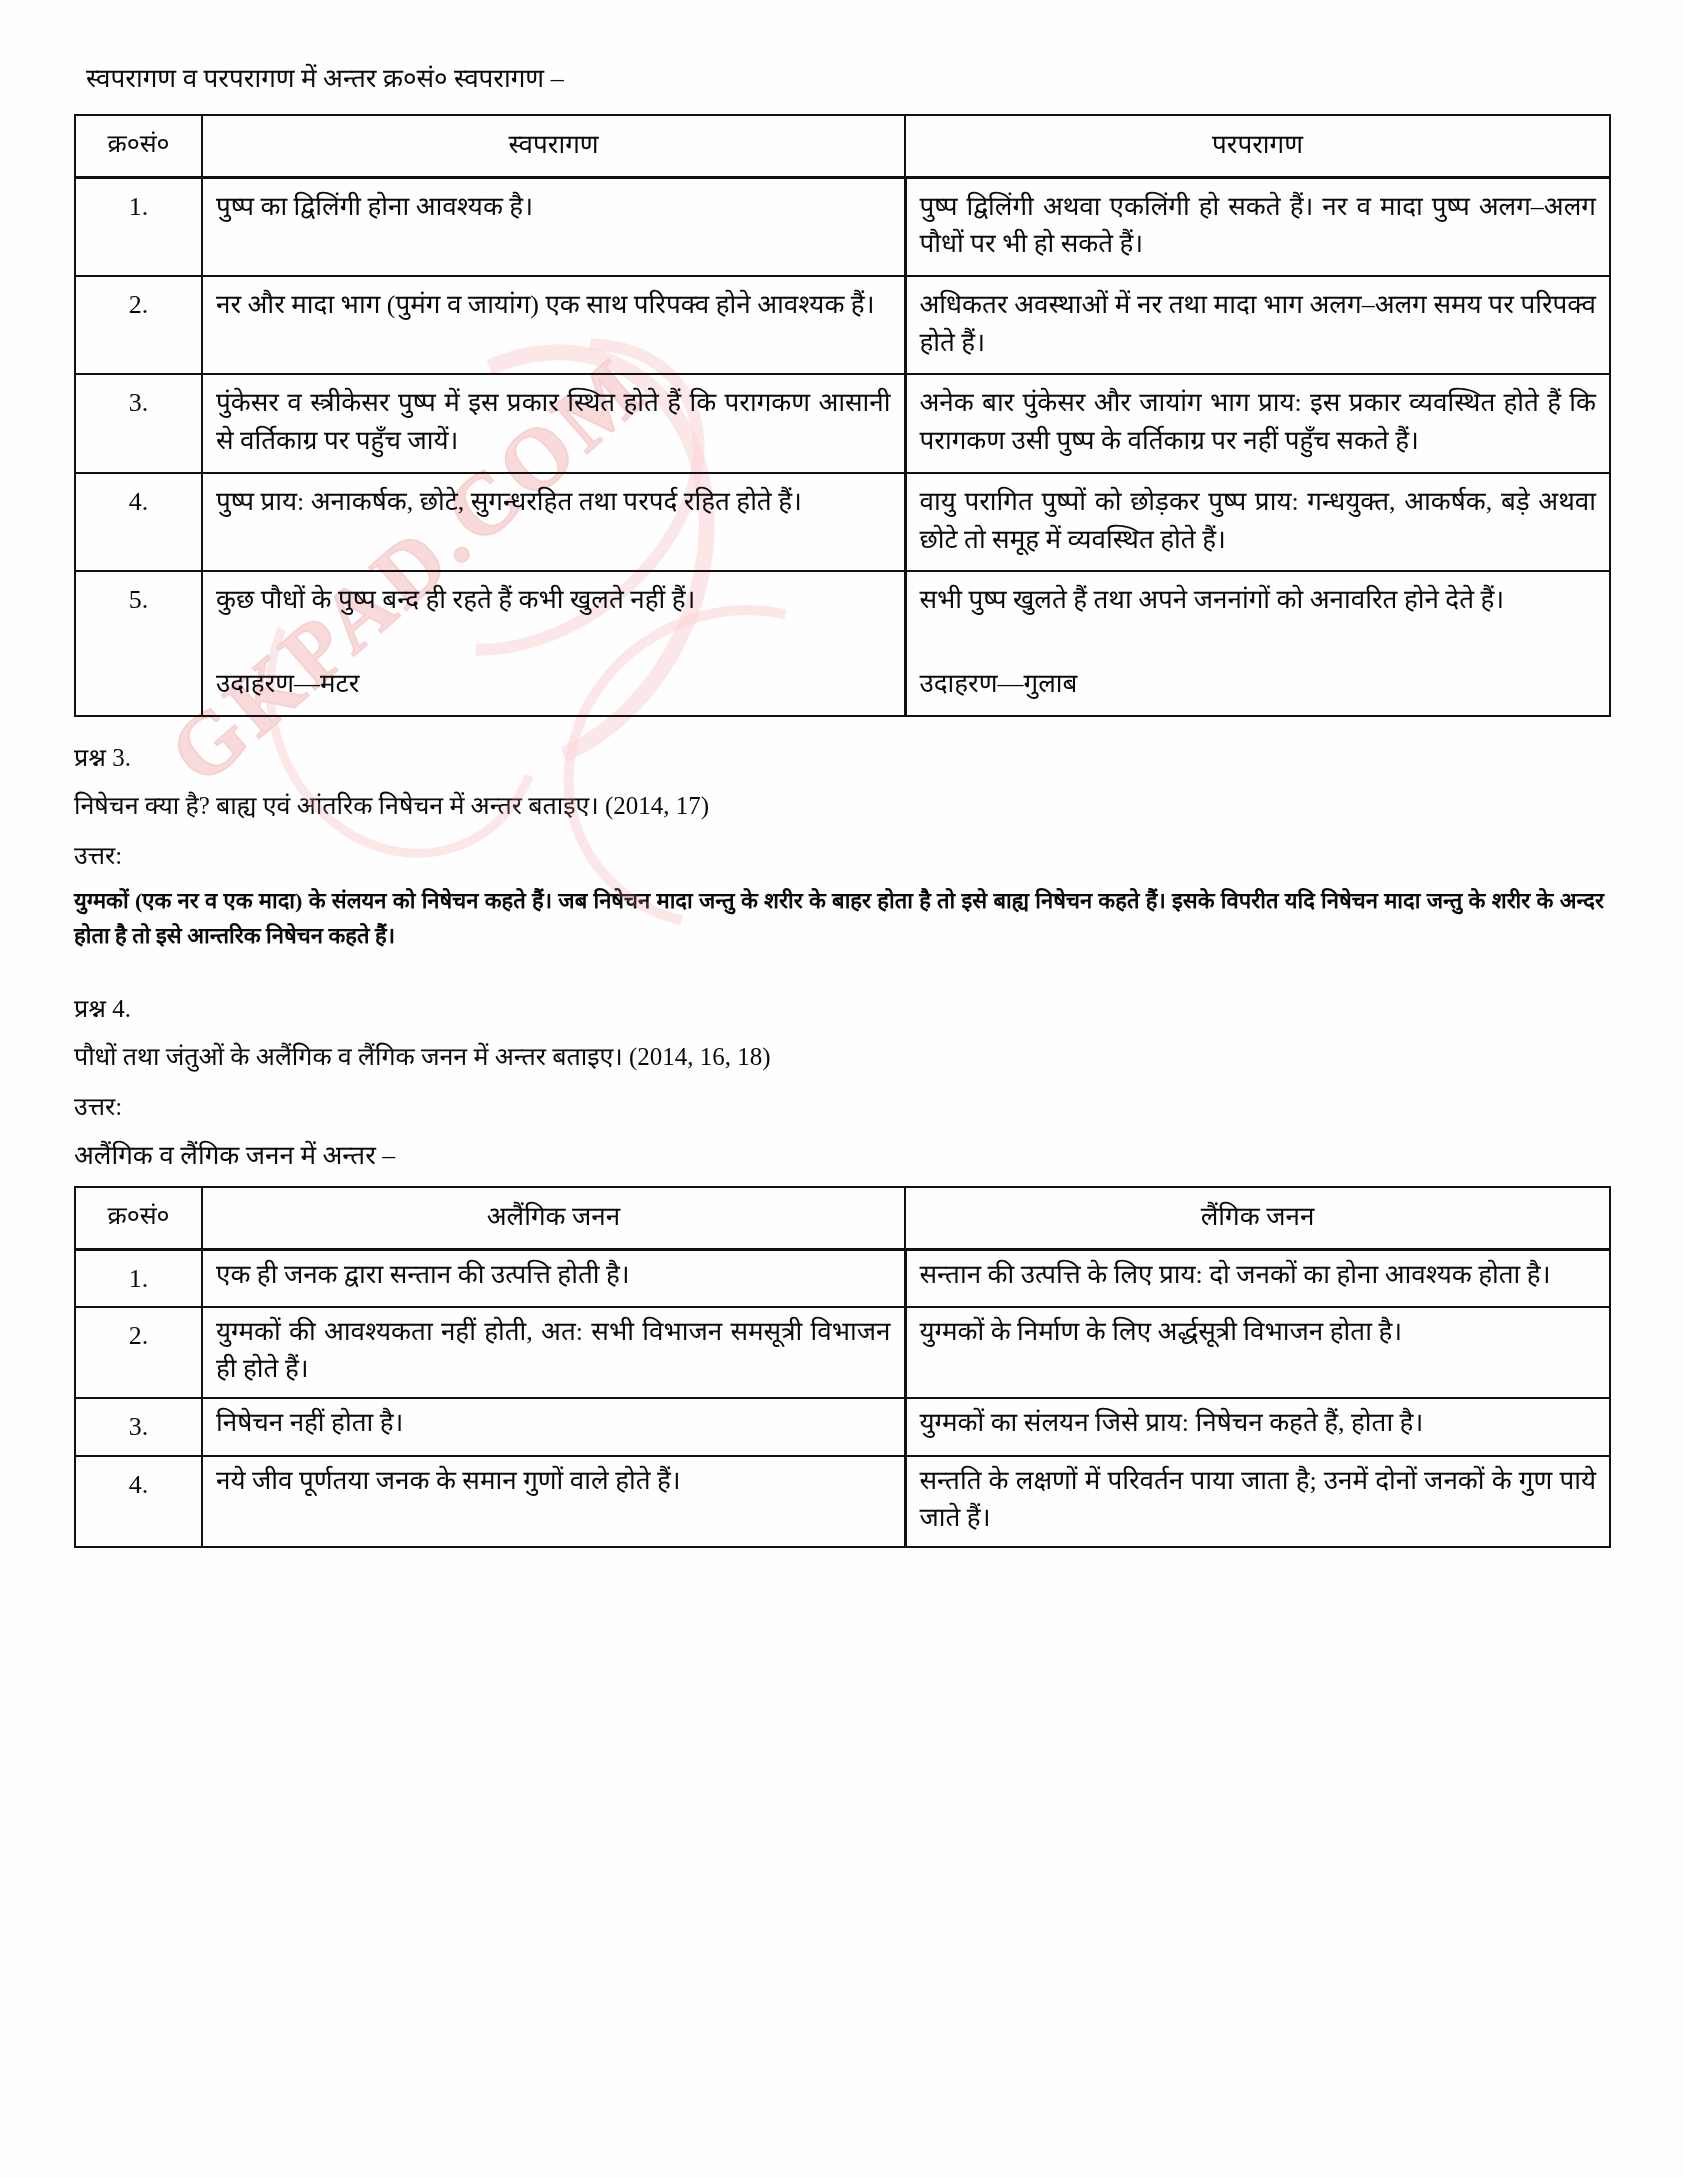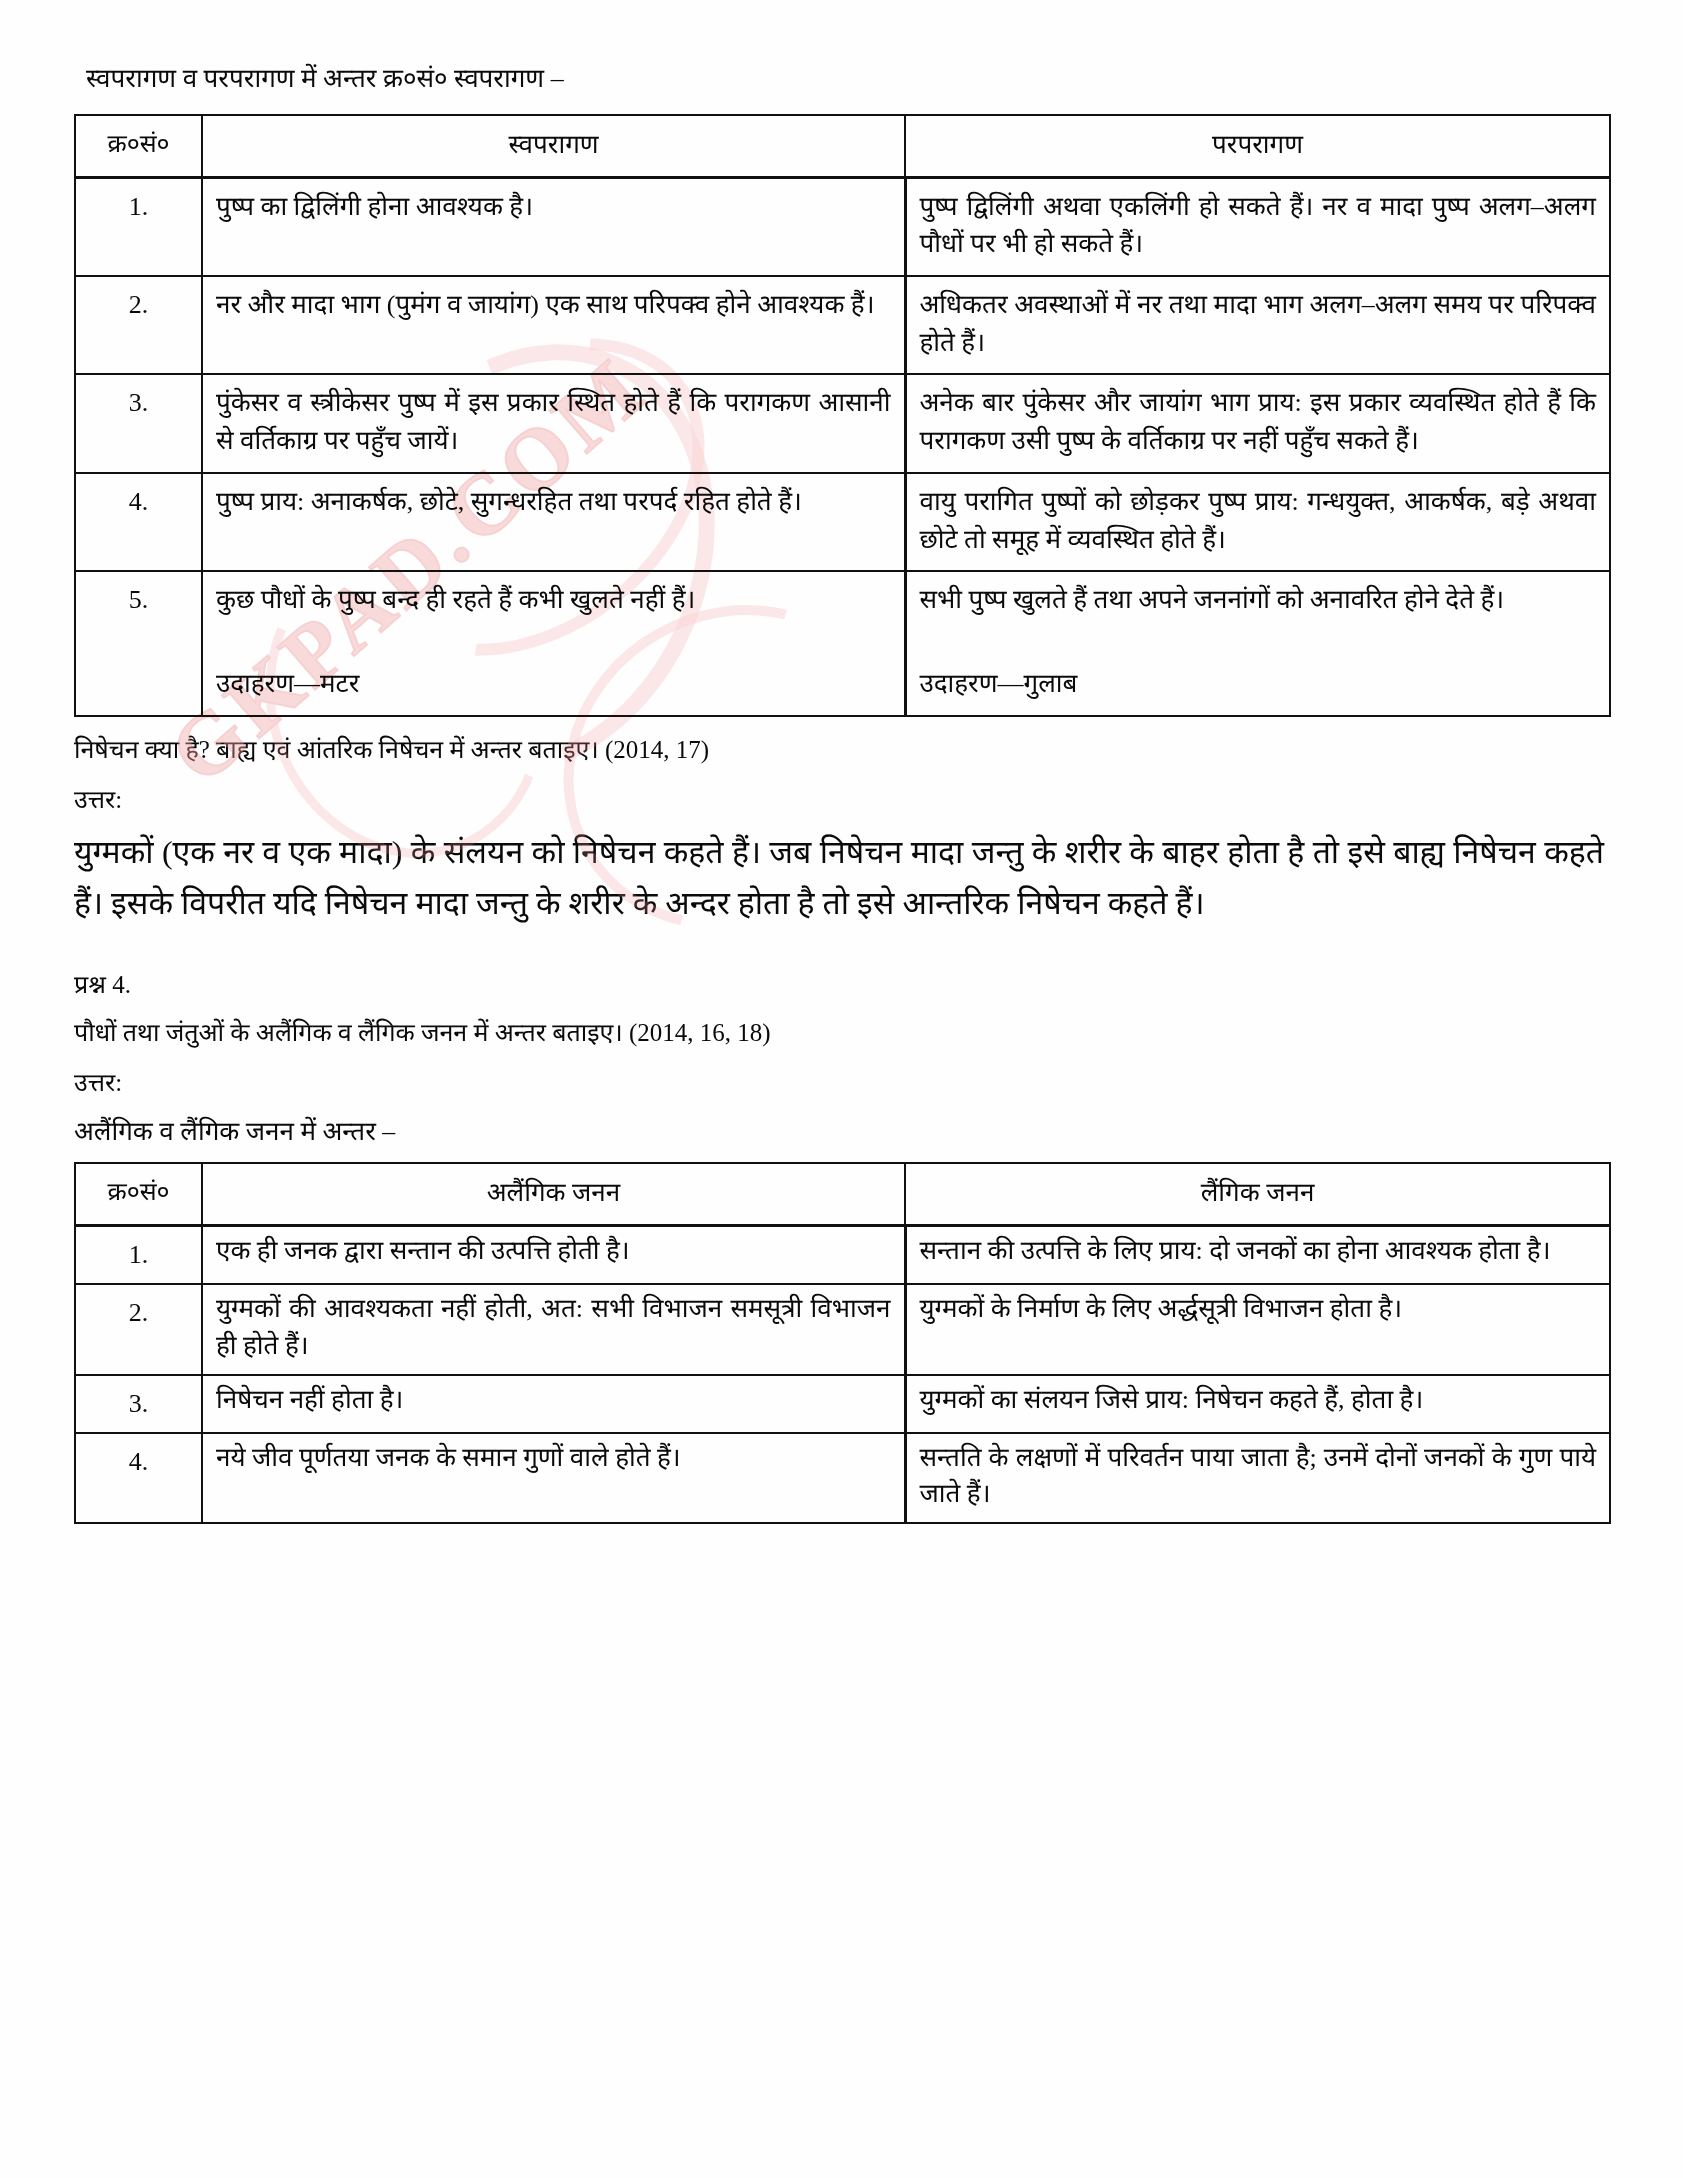--- a/index.html
+++ b/index.html
@@ -78,25 +78,26 @@
     white-space: nowrap;
   }
   .q-label {
     font-size: 25px;
     margin: 0;
     padding-top: 22px;
   }
   .q-text { font-size: 25px; margin: 14px 0 0 0; }
   .ans-label { font-size: 25px; margin: 16px 0 0 0; }
   .ans-para {
-    font-size: 32px;
+    font-size: 22px;
     line-height: 1.62;
     margin: 12px 0 0 0;
     text-align: justify;
     max-width: 1530px;
+    font-weight: bold;
   }
   .sub-heading { font-size: 26px; margin: 14px 0 14px 0; }
 
   
   table.cmp {
     width: 1535px;
     border-collapse: collapse;
     table-layout: fixed;
     position: relative;
     z-index: 10;
@@ -198,20 +199,21 @@
           <td class="body-cell ex-cell">
             <div>सभी पुष्प खुलते हैं तथा अपने जननांगों को अनावरित होने देते हैं।</div>
             <div style="height:46px"></div>
             <div class="ex">उदाहरण—गुलाब</div>
           </td>
         </tr>
       </tbody>
     </table>
   </div>
 
+  <p class="q-label">प्रश्न 3.</p>
   <p class="q-text">निषेचन क्या है? बाह्य एवं आंतरिक निषेचन में अन्तर बताइए। (2014, 17)</p>
   <p class="ans-label">उत्तर:</p>
   <p class="ans-para">युग्मकों (एक नर व एक मादा) के संलयन को निषेचन कहते हैं। जब निषेचन मादा जन्तु के शरीर के बाहर होता है तो इसे बाह्य निषेचन कहते हैं। इसके विपरीत यदि निषेचन मादा जन्तु के शरीर के अन्दर होता है तो इसे आन्तरिक निषेचन कहते हैं।</p>
 
   <p class="q-label" style="padding-top:36px">प्रश्न 4.</p>
   <p class="q-text">पौधों तथा जंतुओं के अलैंगिक व लैंगिक जनन में अन्तर बताइए। (2014, 16, 18)</p>
   <p class="ans-label">उत्तर:</p>
   <p class="sub-heading">अलैंगिक व लैंगिक जनन में अन्तर –</p>
 
   <div class="t2-wrap">

